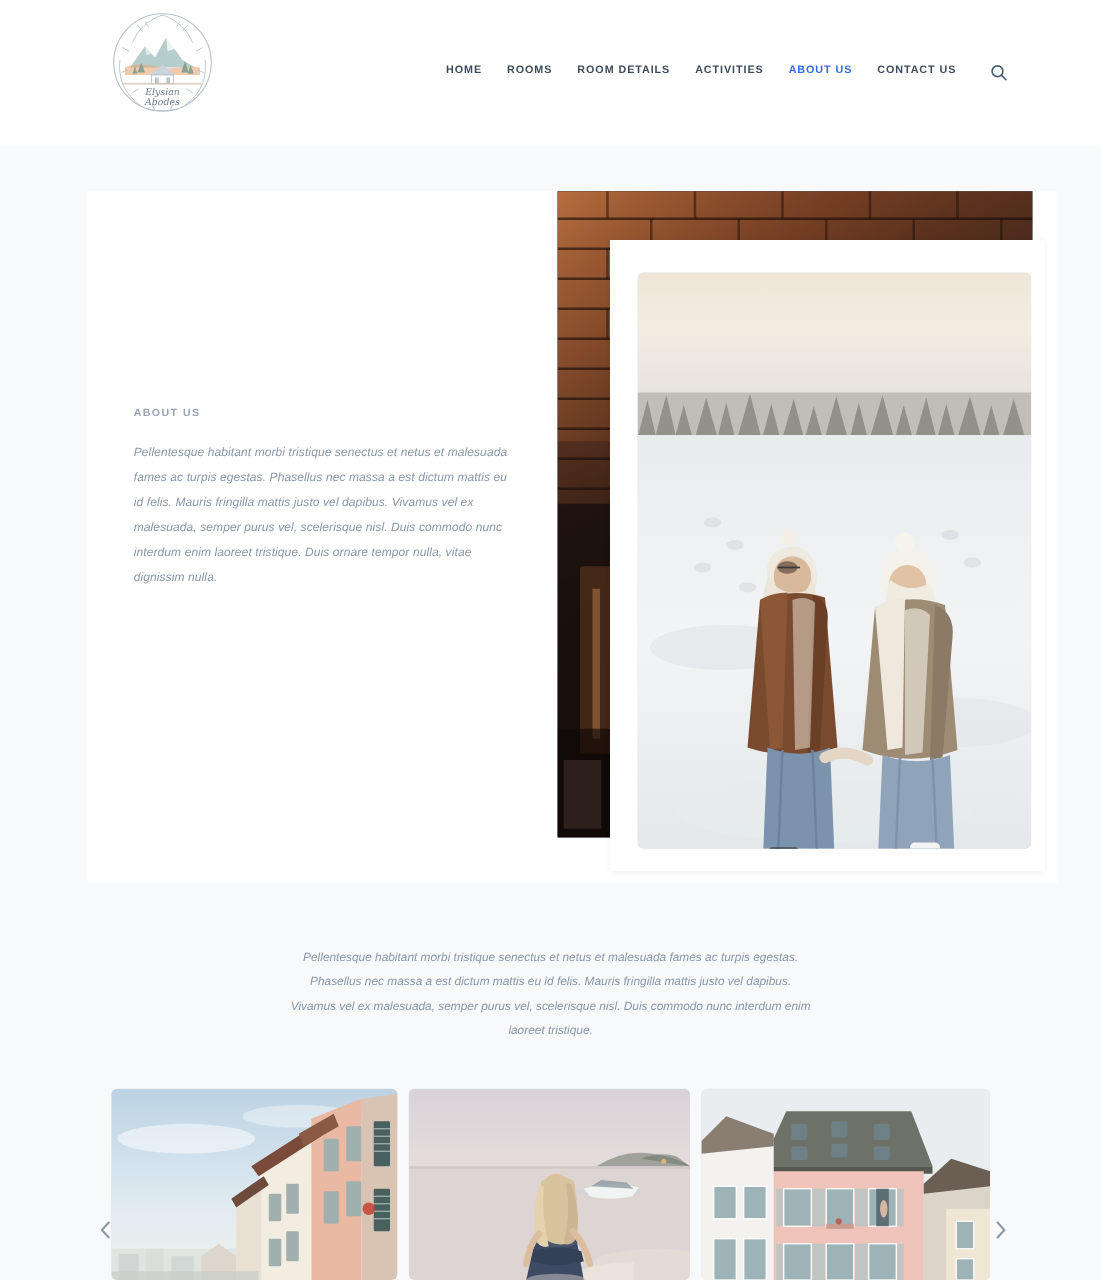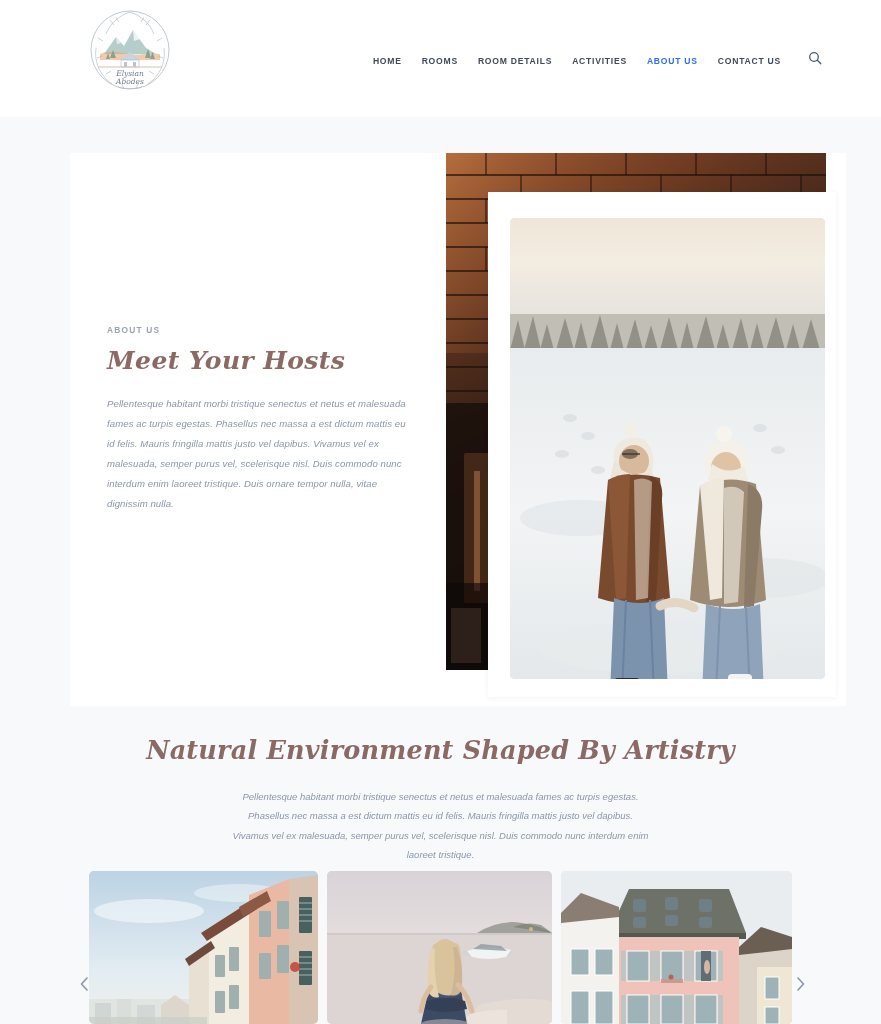--- a/index.html
+++ b/index.html
@@ -22,23 +22,23 @@
   }
   .logo-wrap {
     position: absolute;
     left: 88px; top: 8px;
     width: 84px; height: 84px;
   }
   .logo-svg { display: block; width: 84px; height: 84px; }
 
   .nav {
     position: absolute;
-    right: 58px; top: 50px;
+    right: 74px; top: 50px;
     display: flex;
-    align-items: flex-end;
+    align-items: flex-start;
     gap: 20px;
   }
   .nav-item {
     font-size: 8.6px;
     font-weight: bold;
     letter-spacing: 0.75px;
     color: #3f4a59;
     white-space: nowrap;
     cursor: pointer;
     text-transform: uppercase;
@@ -315,21 +315,20 @@
     <rect x="0" y="250" width="380" height="267" fill="#150d0a" opacity="0.75"></rect>
     <rect x="18" y="300" width="42" height="150" fill="#6b3d22" opacity="0.5" rx="2"></rect>
     <rect x="28" y="318" width="6" height="120" fill="#c98a52" opacity="0.45"></rect>
     <rect x="0" y="430" width="380" height="87" fill="#0c0707" opacity="0.6"></rect>
     <rect x="5" y="455" width="30" height="55" fill="#3a2a22" opacity="0.7"></rect>
   </svg>
 </div>
 
 <div class="about-col">
   <div class="eyebrow">ABOUT US</div>
-  <div class="script-h">Meet Your Hosts</div>
   <p class="about-p">Pellentesque habitant morbi tristique senectus et netus et malesuada fames ac turpis egestas. Phasellus nec massa a est dictum mattis eu id felis. Mauris fringilla mattis justo vel dapibus. Vivamus vel ex malesuada, semper purus vel, scelerisque nisl. Duis commodo nunc interdum enim laoreet tristique. Duis ornare tempor nulla, vitae dignissim nulla.</p>
 </div>
 
 <div class="photo-frame">
   <div class="photo-inner">
     <svg viewBox="0 0 315 461" preserveAspectRatio="none" width="315" height="461">
       <defs>
         <linearGradient id="sky" x1="0" y1="0" x2="0" y2="1">
           <stop offset="0%" stop-color="#efe6d8"></stop>
           <stop offset="45%" stop-color="#f3ece1"></stop>
@@ -408,21 +407,20 @@
         <path d="M210 388 l-4 88 M236 388 l4 88" stroke="#7d93ac" stroke-width="2" fill="none"></path>
         <rect x="218" y="456" width="24" height="20" rx="4" fill="#f3f3f4"></rect>
         <path d="M212 476 h36" stroke="#b9bcc0" stroke-width="3" stroke-linecap="round"></path>
       </g>
       <path d="M150 388 q16 -8 34 2" stroke="#e3d6c4" stroke-width="9" fill="none" stroke-linecap="round"></path>
     </svg>
   </div>
 </div>
 
 <div class="sec2">
-  <div class="sec2-h">Natural Environment Shaped By Artistry</div>
   <p class="sec2-p">Pellentesque habitant morbi tristique senectus et netus et malesuada fames ac turpis egestas. Phasellus nec massa a est dictum mattis eu id felis. Mauris fringilla mattis justo vel dapibus. Vivamus vel ex malesuada, semper purus vel, scelerisque nisl. Duis commodo nunc interdum enim laoreet tristique.</p>
 </div>
 
 <div class="gallery">
 
   <div class="gal-item gal-1">
     <svg viewBox="0 0 229 153" preserveAspectRatio="none" width="229" height="153">
       <defs>
         <linearGradient id="g1sky" x1="0" y1="0" x2="0" y2="1">
           <stop offset="0%" stop-color="#bcd3e4"></stop>

